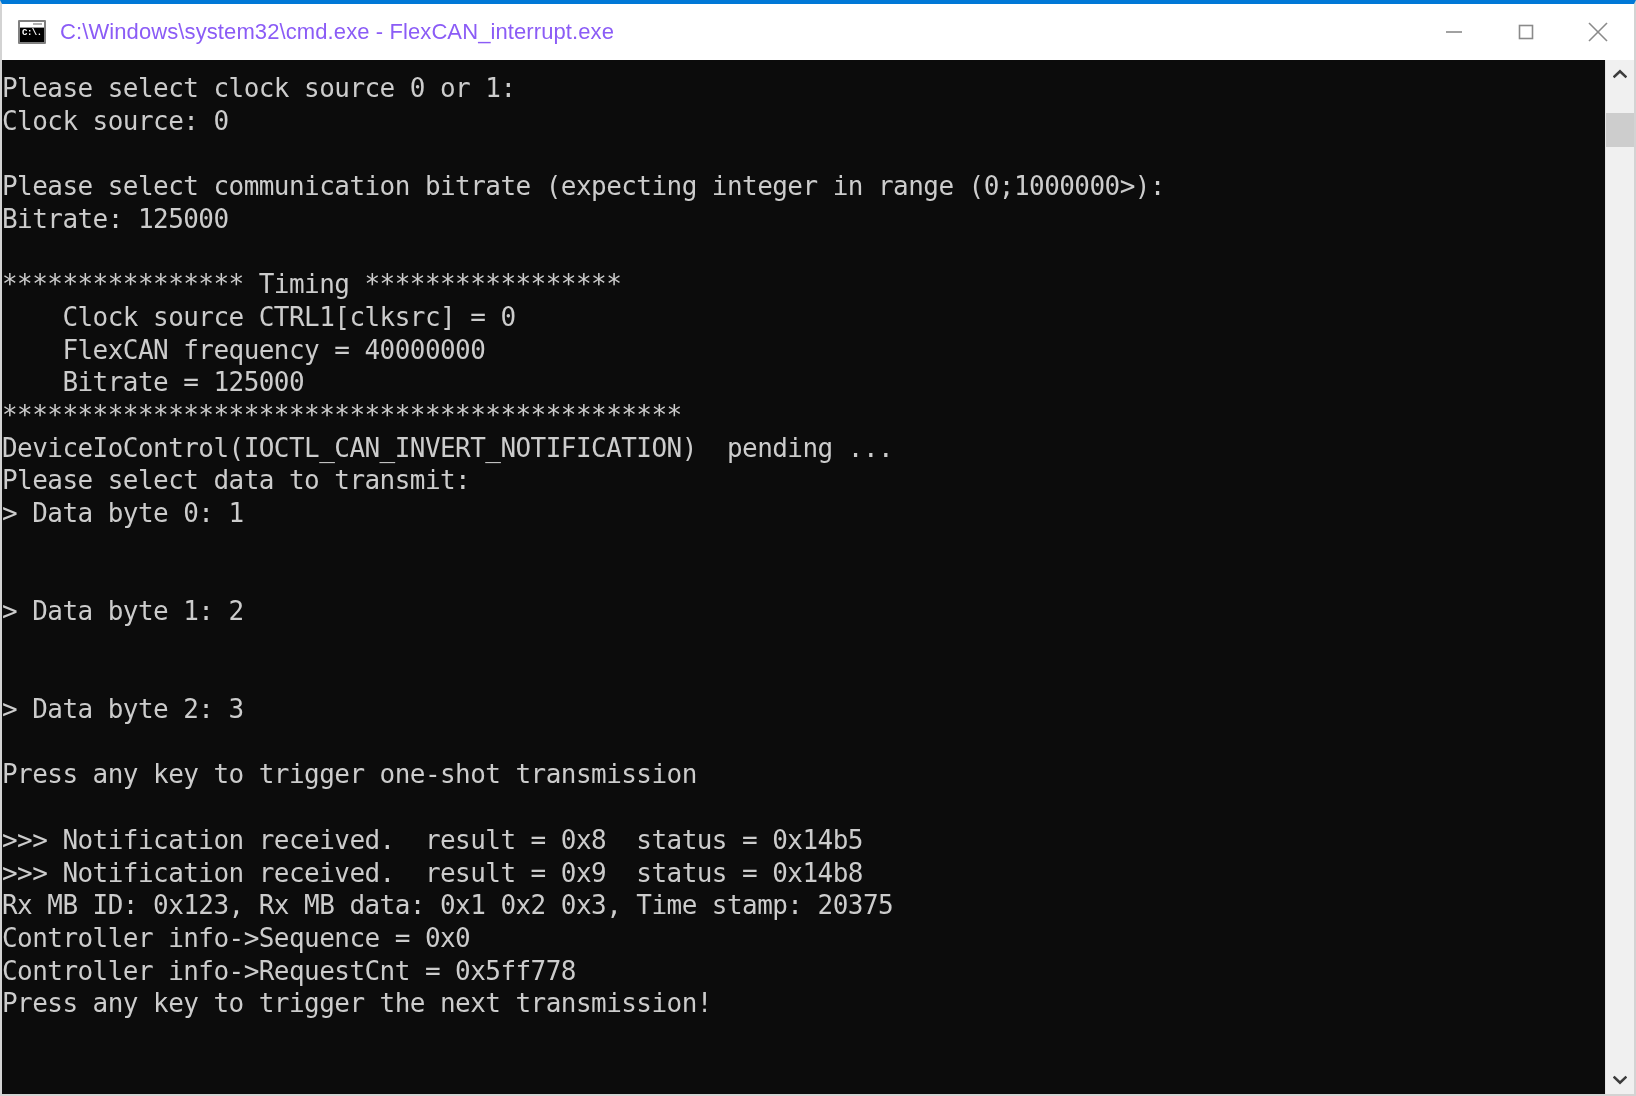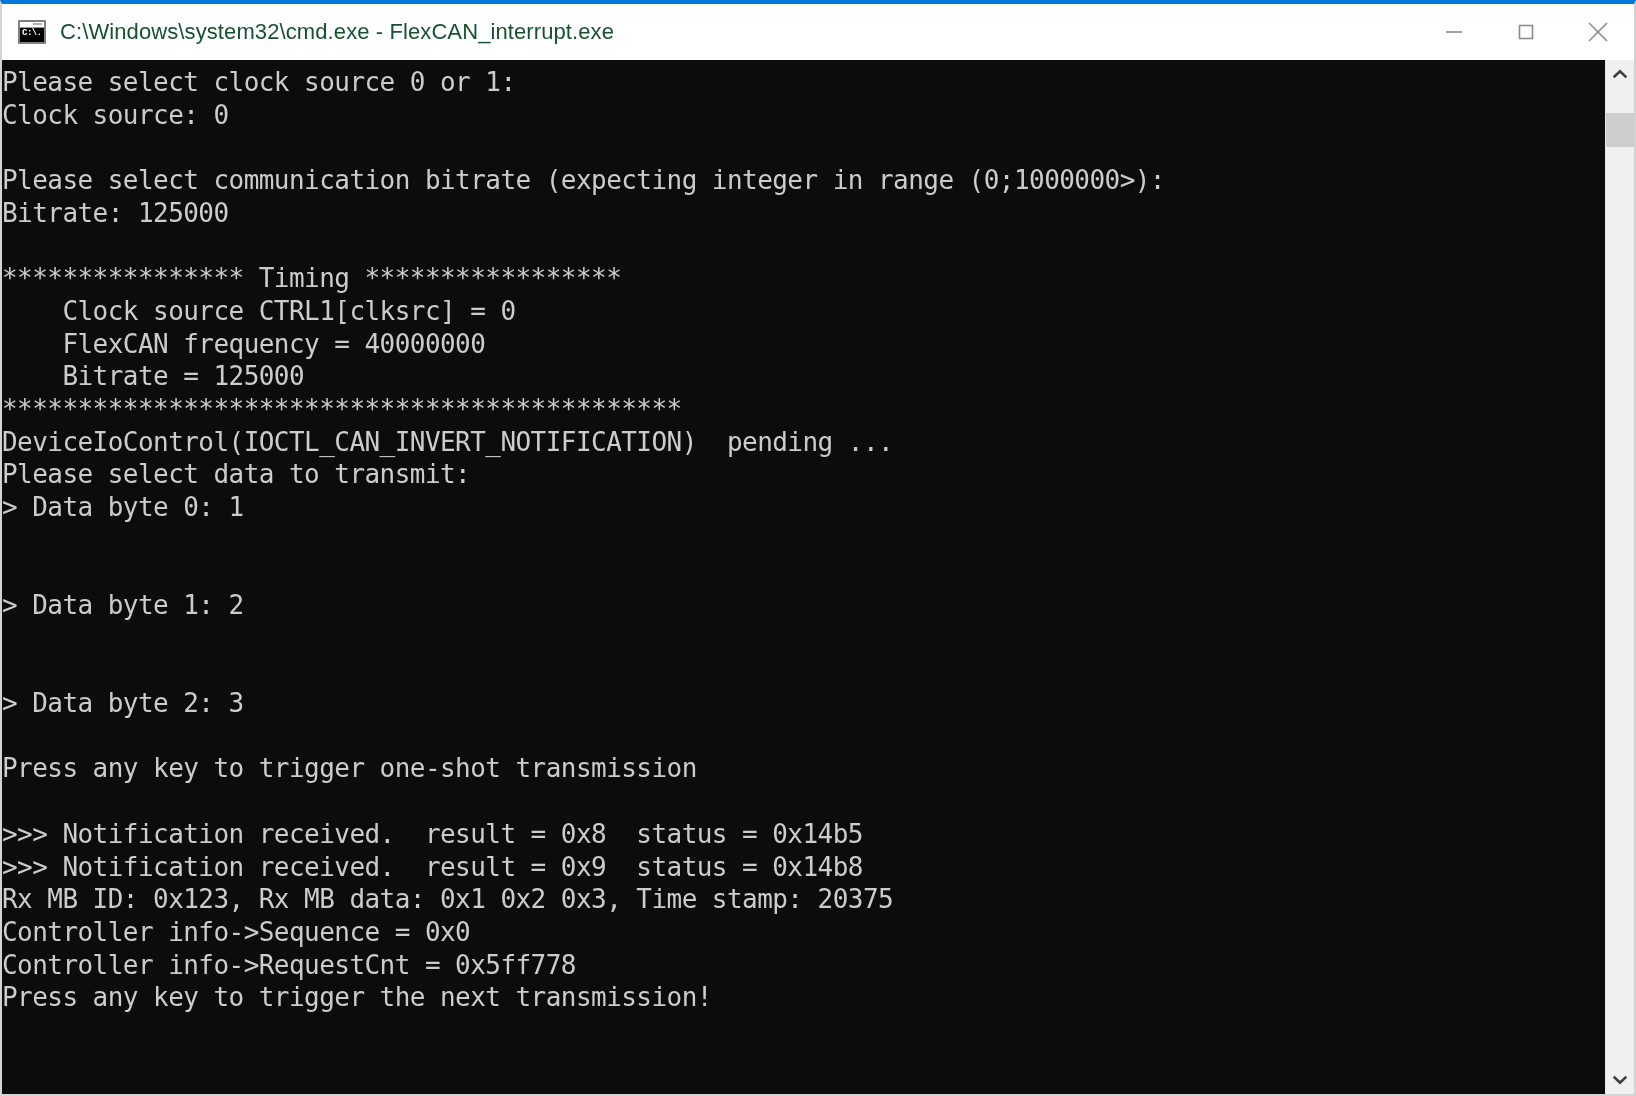--- a/index.html
+++ b/index.html
@@ -106,21 +106,21 @@
   #console {
     flex: 1 1 auto;
     background: #0c0c0c;
     color: #cccccc;
     font-family: "DejaVu Sans Mono", "Liberation Mono", monospace;
     font-size: 26px;
     line-height: 32.7px;
     letter-spacing: -0.55px;
     white-space: pre;
     overflow: hidden;
-    padding: 6px 0 0 0;
+    padding: 12px 0 0 0;
     box-sizing: border-box;
   }
   #console .line {
     height: 32.7px;
     min-height: 32.7px;
   }
   
   #scrollbar {
     flex: 0 0 auto;
     width: 28px;
@@ -158,21 +158,21 @@
 </head>
 <body>
 
 <div id="window" style="border-top-color: rgb(0, 120, 215);">
 
   <div id="titlebar" style="background: rgb(255, 255, 255);">
     <div id="title-icon">
       <div class="cmd-head"></div>
       <div class="cmd-body">C:\.</div>
     </div>
-    <div id="title-text" style="color: #14532d;">C:\Windows\system32\cmd.exe - FlexCAN_interrupt.exe</div>
+    <div id="title-text" style="color: #8b5cf6;">C:\Windows\system32\cmd.exe - FlexCAN_interrupt.exe</div>
 
     <div id="window-controls">
       <button class="win-btn">
         <svg width="22" height="22" viewBox="0 0 22 22">
           <line x1="3" y1="11" x2="19" y2="11" stroke="#8a8a8a" stroke-width="1.6"></line>
         </svg>
       </button>
       <button class="win-btn">
         <svg width="22" height="22" viewBox="0 0 22 22">
           <rect x="4.5" y="4.5" width="13" height="13" fill="none" stroke="#8a8a8a" stroke-width="1.6"></rect>

